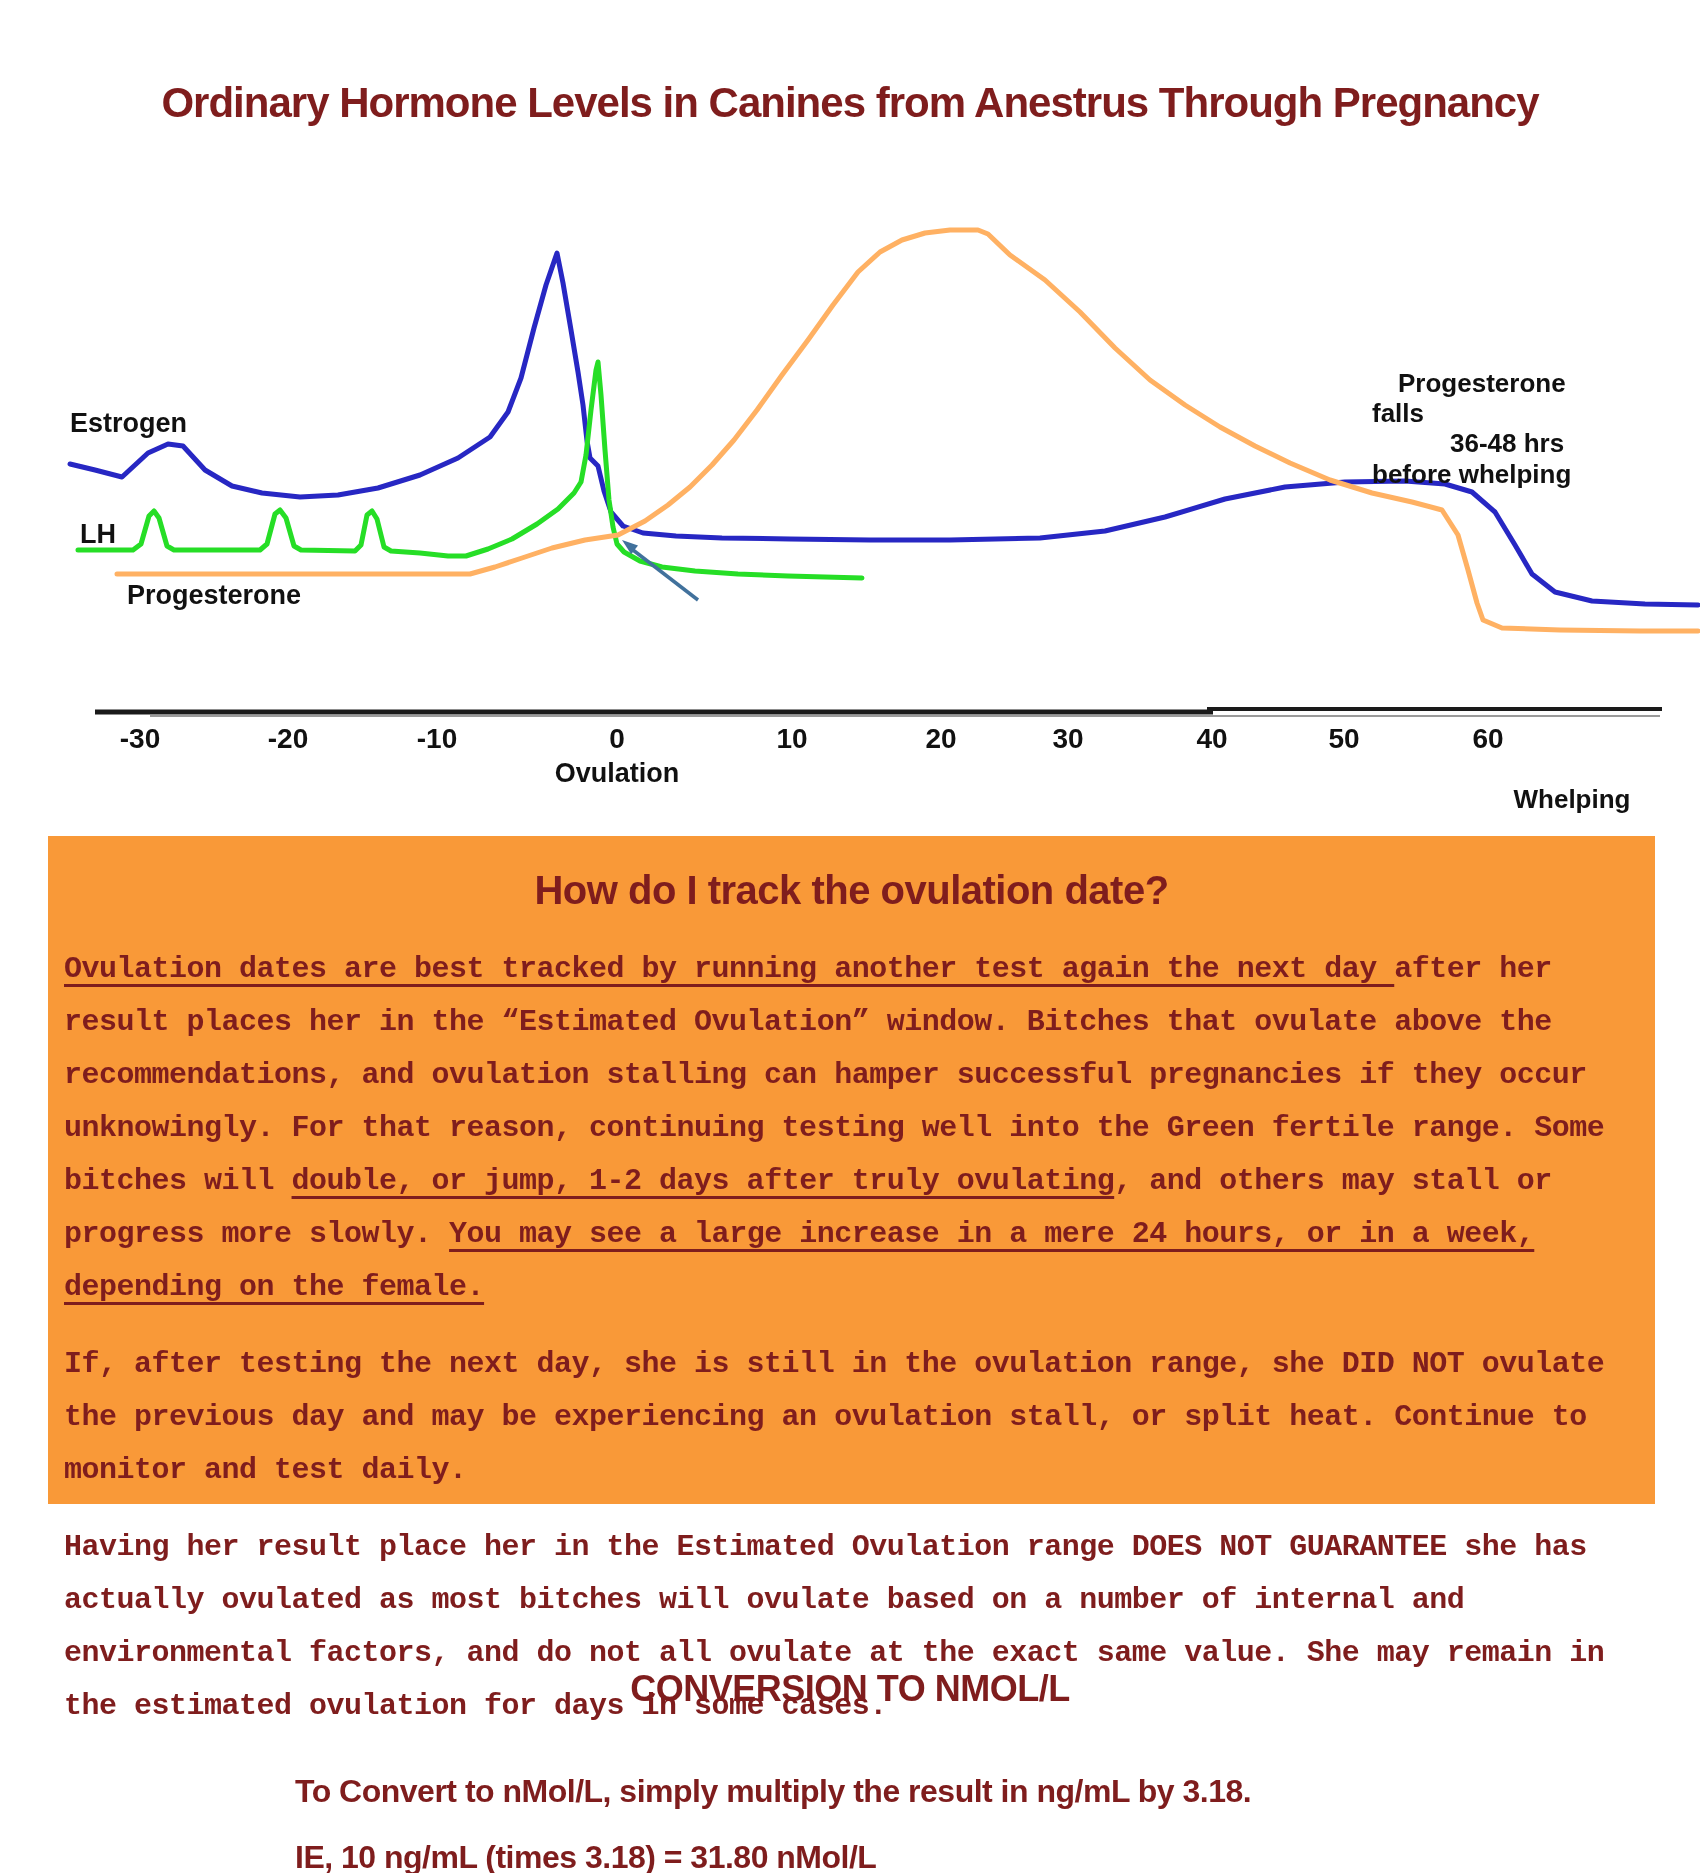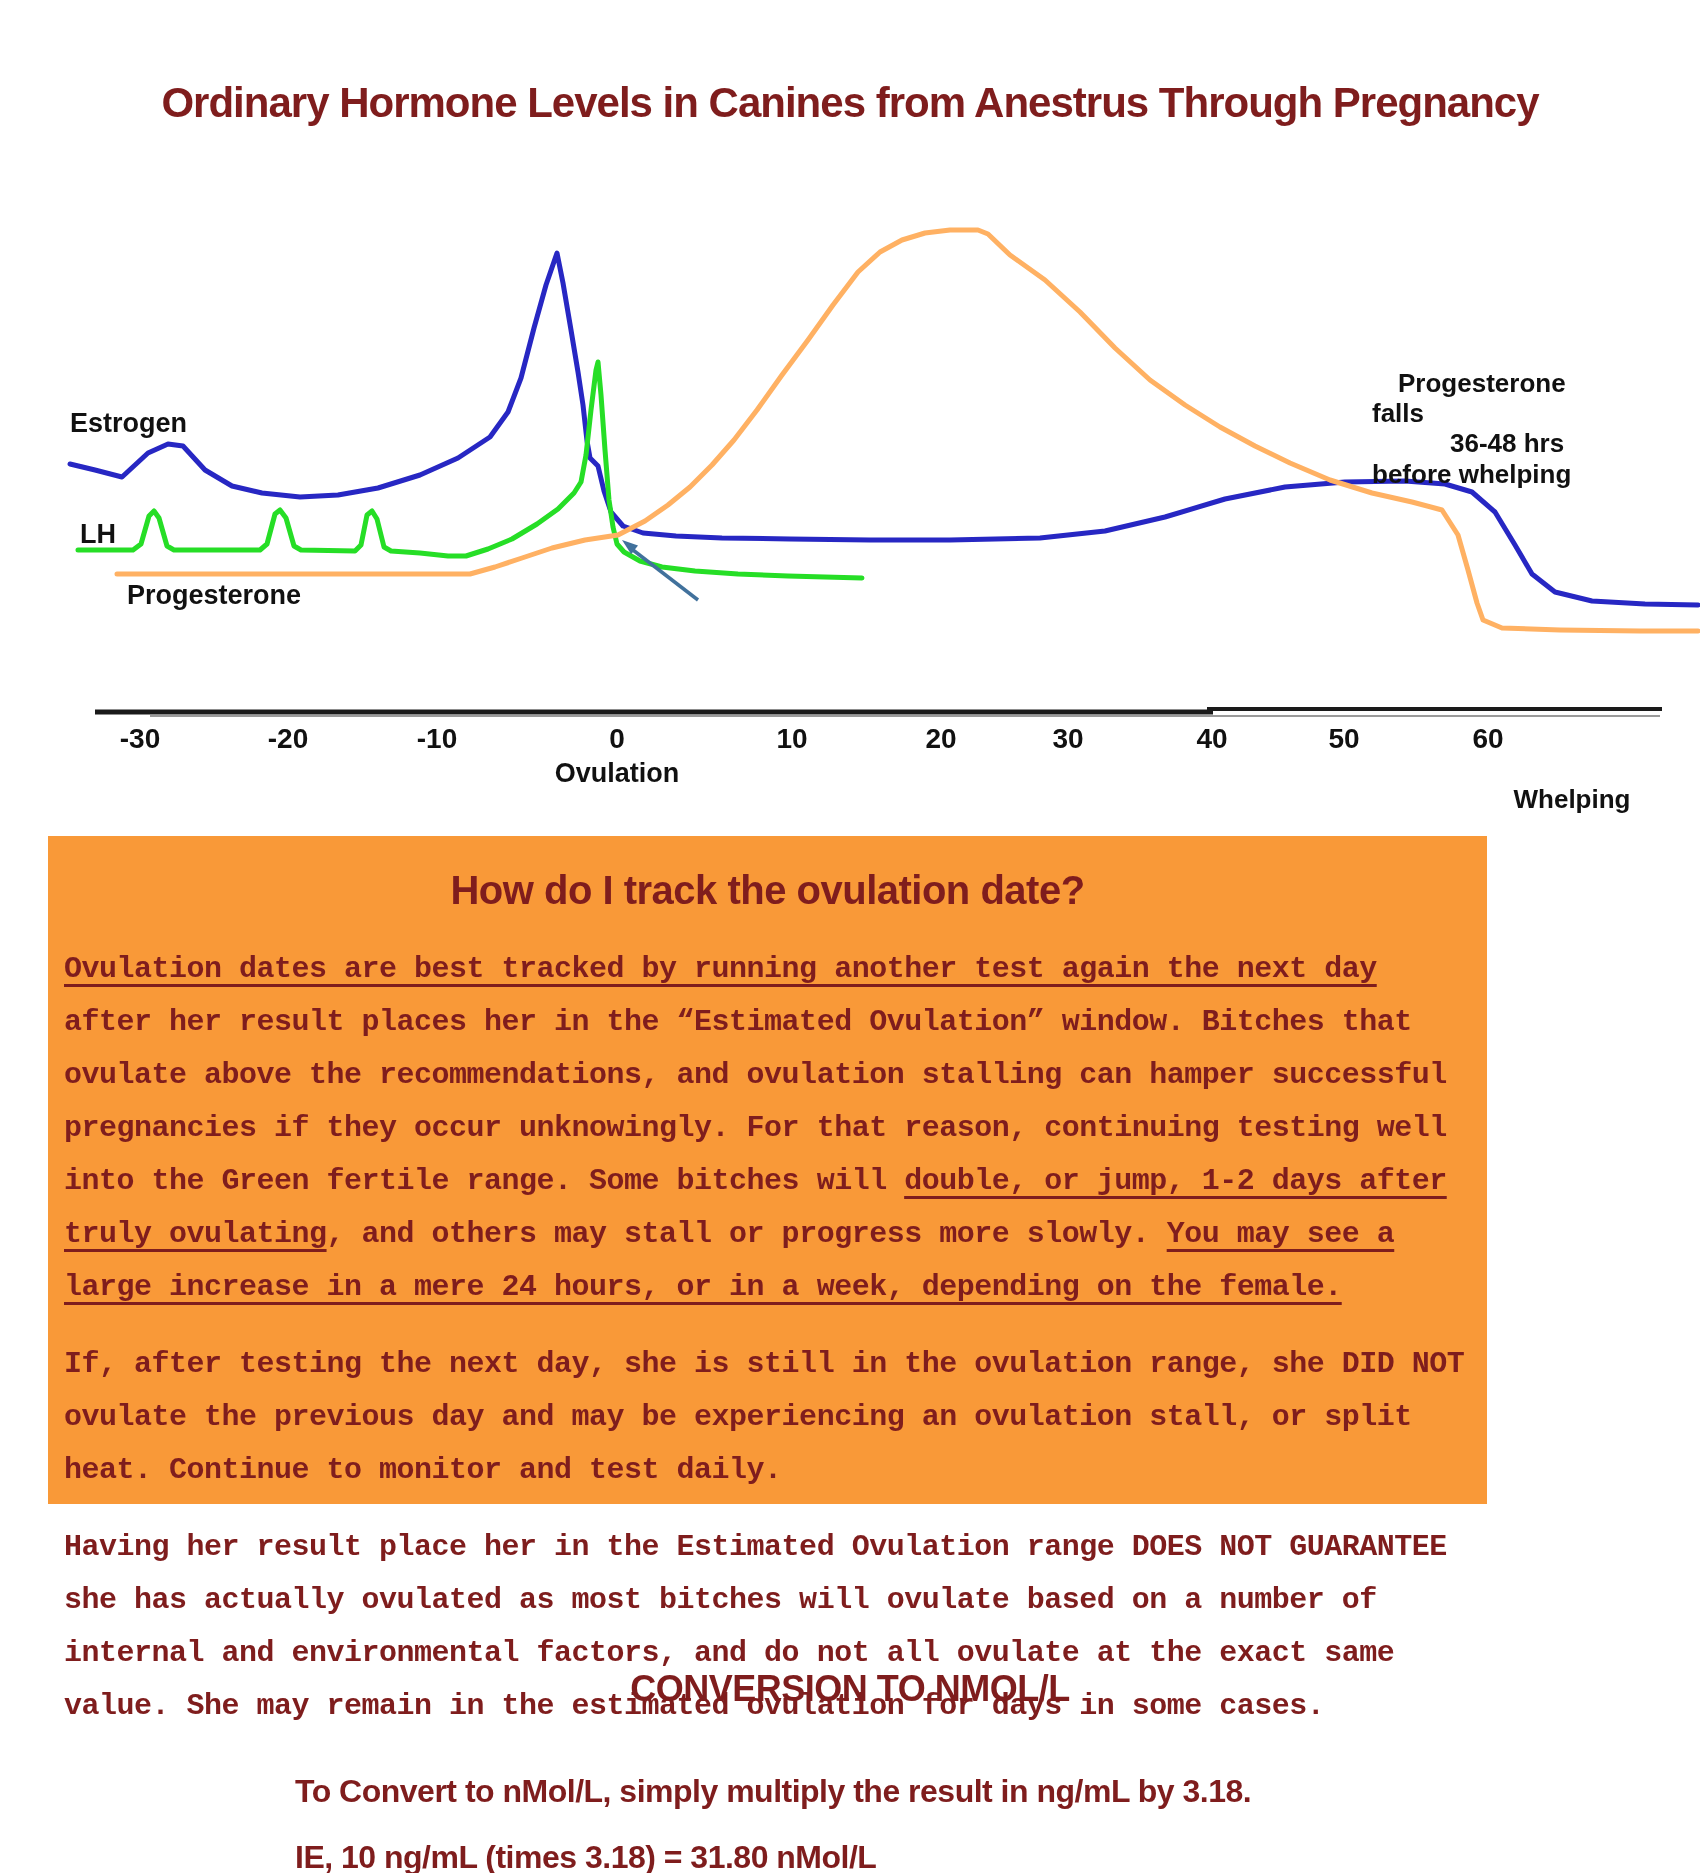--- a/index.html
+++ b/index.html
@@ -13,21 +13,21 @@
   }
   svg.chart{position:absolute;top:0;left:0;}
   svg.chart text{font-family:"Liberation Sans",sans-serif;font-weight:700;fill:#111;}
   .tick{font-size:28px;}
   .curve-label{font-size:27px;}
   .axis-sub{font-size:27px;}
   .days-label{font-size:34px;letter-spacing:3px;}
   .whelping{font-size:26px;}
   .anno{font-size:26px;}
   .info-box{
-    position:absolute;left:48px;top:836px;width:1439px;height:668px;
+    position:absolute;left:48px;top:836px;width:1607px;height:668px;
     background:#f99938;box-sizing:border-box;padding:26px 16px 0 16px;
   }
   .info-box h2{
     margin:6px 0 0 0;text-align:center;font-size:40px;font-weight:700;letter-spacing:-0.5px;
   }
   .info-box p{
     margin:30px 0 0 0;font-size:30px;font-weight:700;letter-spacing:-0.5px;line-height:53px;font-family:Liberation Mono, monospace;
   }
   .info-box p.p23{margin-top:24px;}
   .u{text-decoration:underline;text-decoration-thickness:3px;text-underline-offset:7px;}

